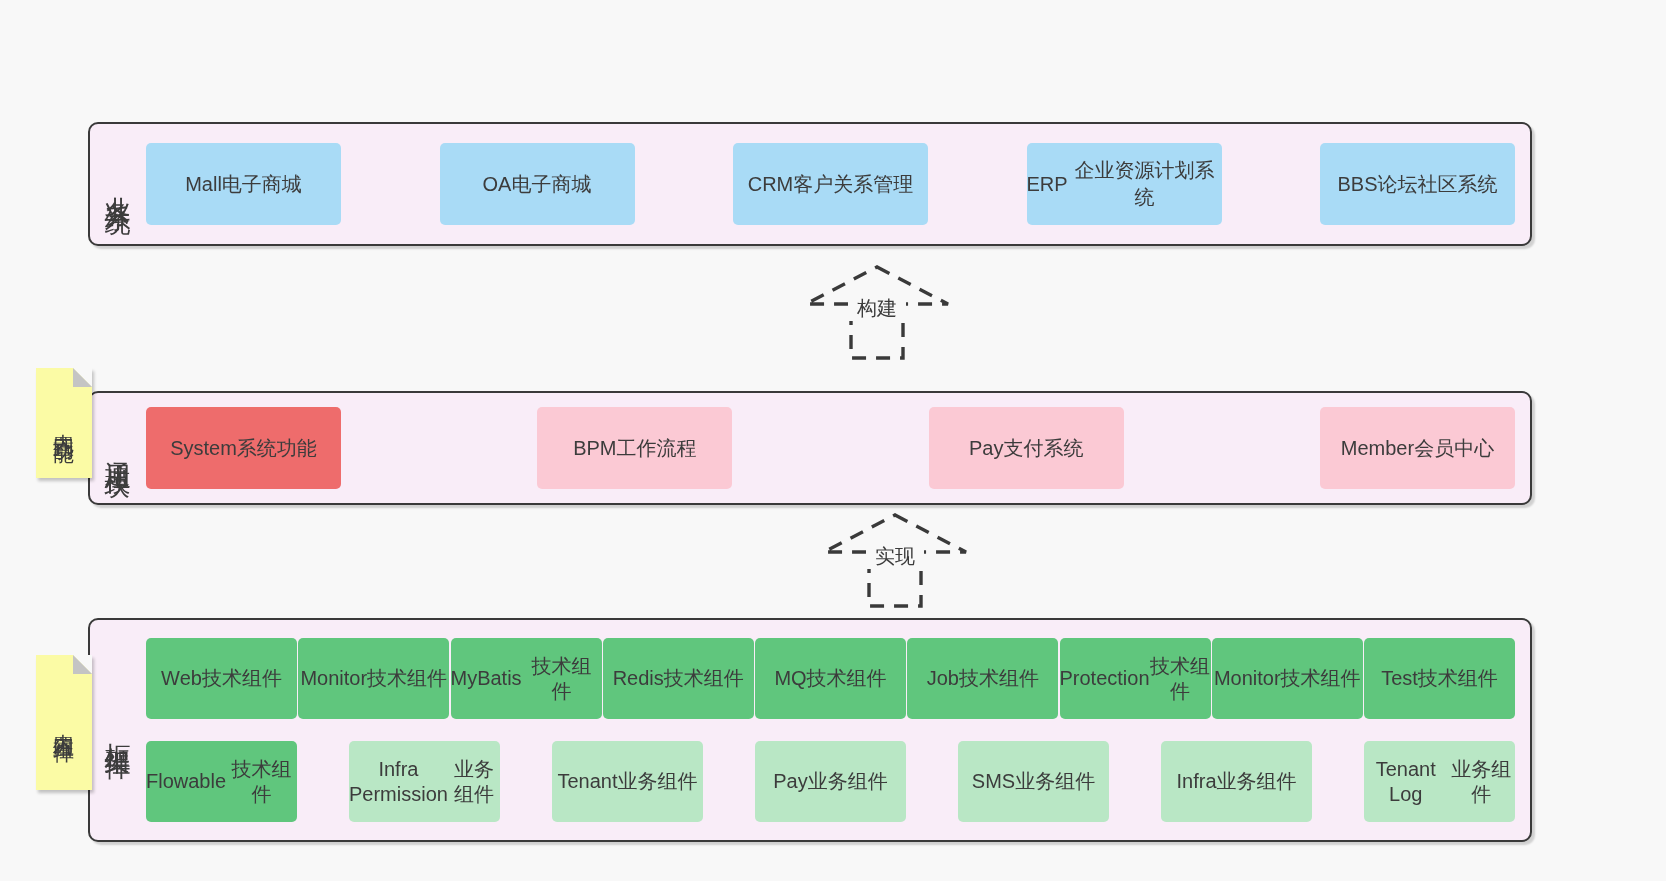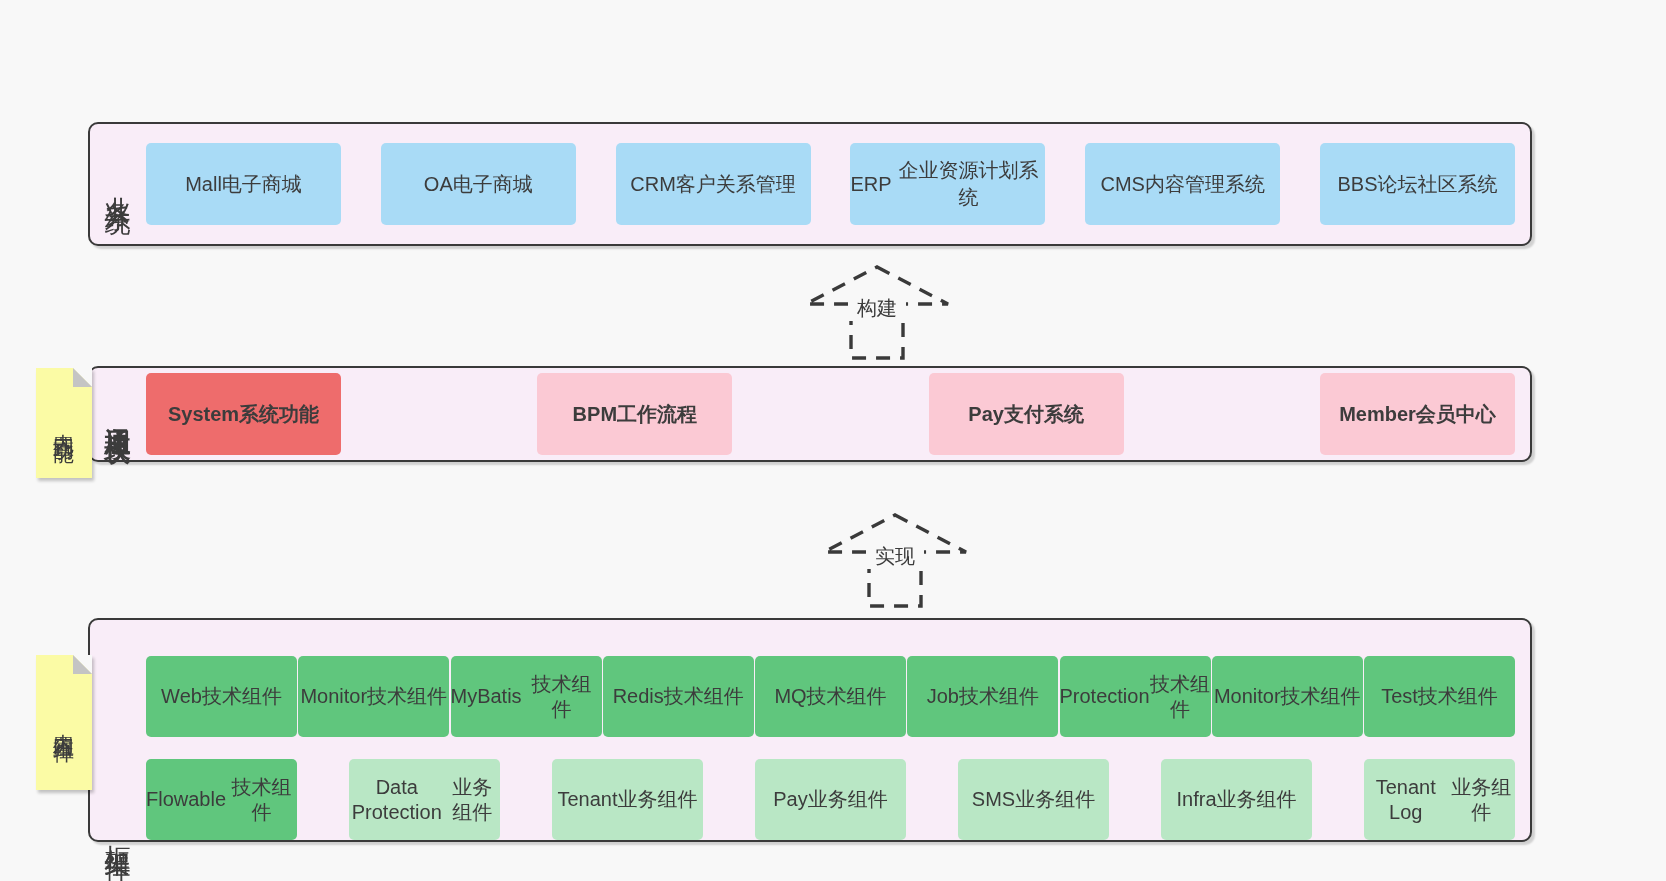--- a/index.html
+++ b/index.html
@@ -10,22 +10,22 @@
   }
   *{margin:0;padding:0;box-sizing:border-box;}
   html,body{background:var(--page-bg);}
   body{font-family:"Liberation Sans","DejaVu Sans",sans-serif;color:var(--text);}
   .stage{position:relative;width:1666px;height:881px;background:var(--page-bg);overflow:hidden;}
 
   .band{position:absolute;left:88px;width:1444px;background:var(--band-bg);
         border:2px solid var(--band-border);border-radius:10px;
         box-shadow:3px 3px 2px rgba(0,0,0,0.16);display:flex;}
   .band1{top:122px;height:124px;}
-  .band2{top:366px;height:96px;font-weight:bold;}
-  .band3{top:618px;height:224px;align-items:flex-end;}
+  .band2{top:391px;height:114px;}
+  .band3{top:618px;height:224px;}
 
   .band-label{flex:0 0 56px;display:flex;align-items:center;justify-content:center;}
   .vtext{writing-mode:vertical-rl;text-orientation:upright;font-size:26px;
          letter-spacing:4px;color:var(--text);line-height:1;}
 
   .band-row{flex:1;display:flex;align-items:center;justify-content:space-between;
             padding-right:15px;}
   .box{border-radius:5px;display:flex;flex-direction:row;align-items:center;
        justify-content:center;text-align:center;font-size:20px;line-height:27px;}
   .box-l{width:195px;height:82px;}
@@ -79,24 +79,20 @@
       </div>
       <div class="box box-l blue">
         <div>CRM</div>
         <div>客户关系管理</div>
       </div>
       <div class="box box-l blue">
         <div>ERP</div>
         <div>企业资源计划系统</div>
       </div>
       <div class="box box-l blue">
-        <div>CMS</div>
-        <div>内容管理系统</div>
-      </div>
-      <div class="box box-l blue">
         <div>BBS</div>
         <div>论坛社区系统</div>
       </div>
     </div>
   </section>
 
   <svg class="arrow arrow1" width="150" height="98" viewBox="0 0 150 98">
     <path d="M75 3 L146 40 L101 40 L101 94 L49 94 L49 40 L4 40 Z"></path>
     <rect x="46" y="29" width="58" height="28"></rect>
     <text x="75" y="51">构建</text>
@@ -180,21 +176,21 @@
 
       <div class="box box-s green">
         <div>Test</div>
         <div>技术组件</div>
       </div>
       <div class="box box-s green">
         <div>Flowable</div>
         <div>技术组件</div>
       </div>
       <div class="box box-s green-light">
-        <div>Data Protection</div>
+        <div>Infra Permission</div>
         <div>业务组件</div>
       </div>
       <div class="box box-s green-light">
         <div>Tenant</div>
         <div>业务组件</div>
       </div>
       <div class="box box-s green-light">
         <div>Pay</div>
         <div>业务组件</div>
       </div>

